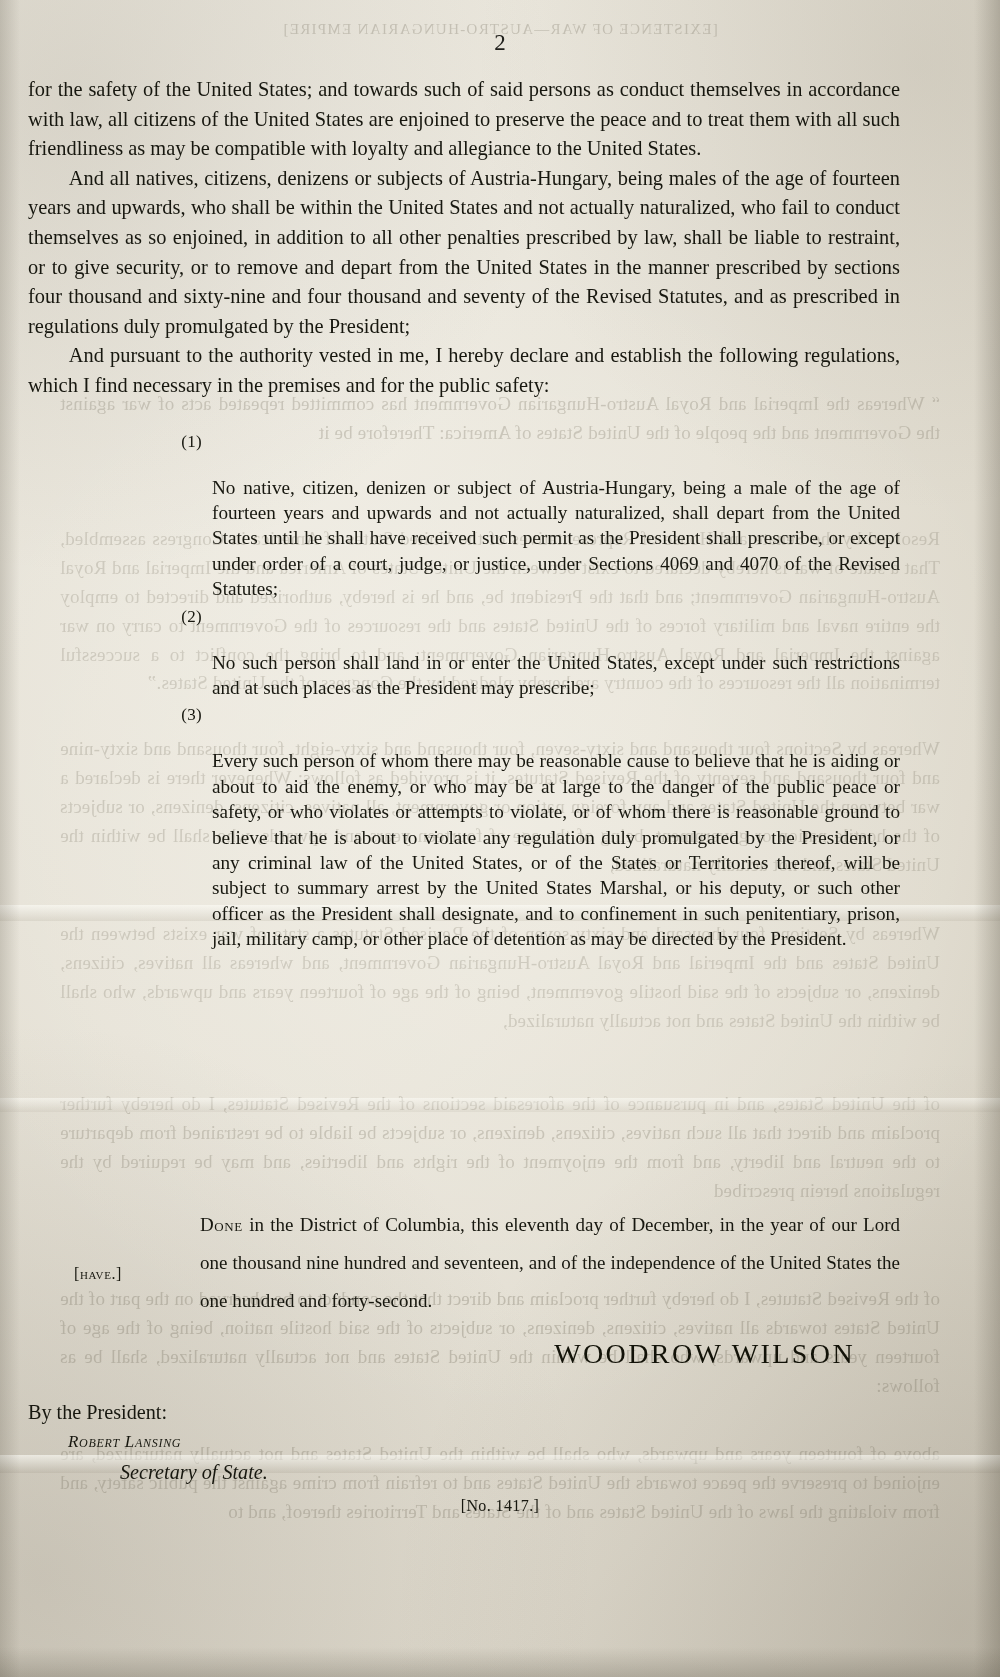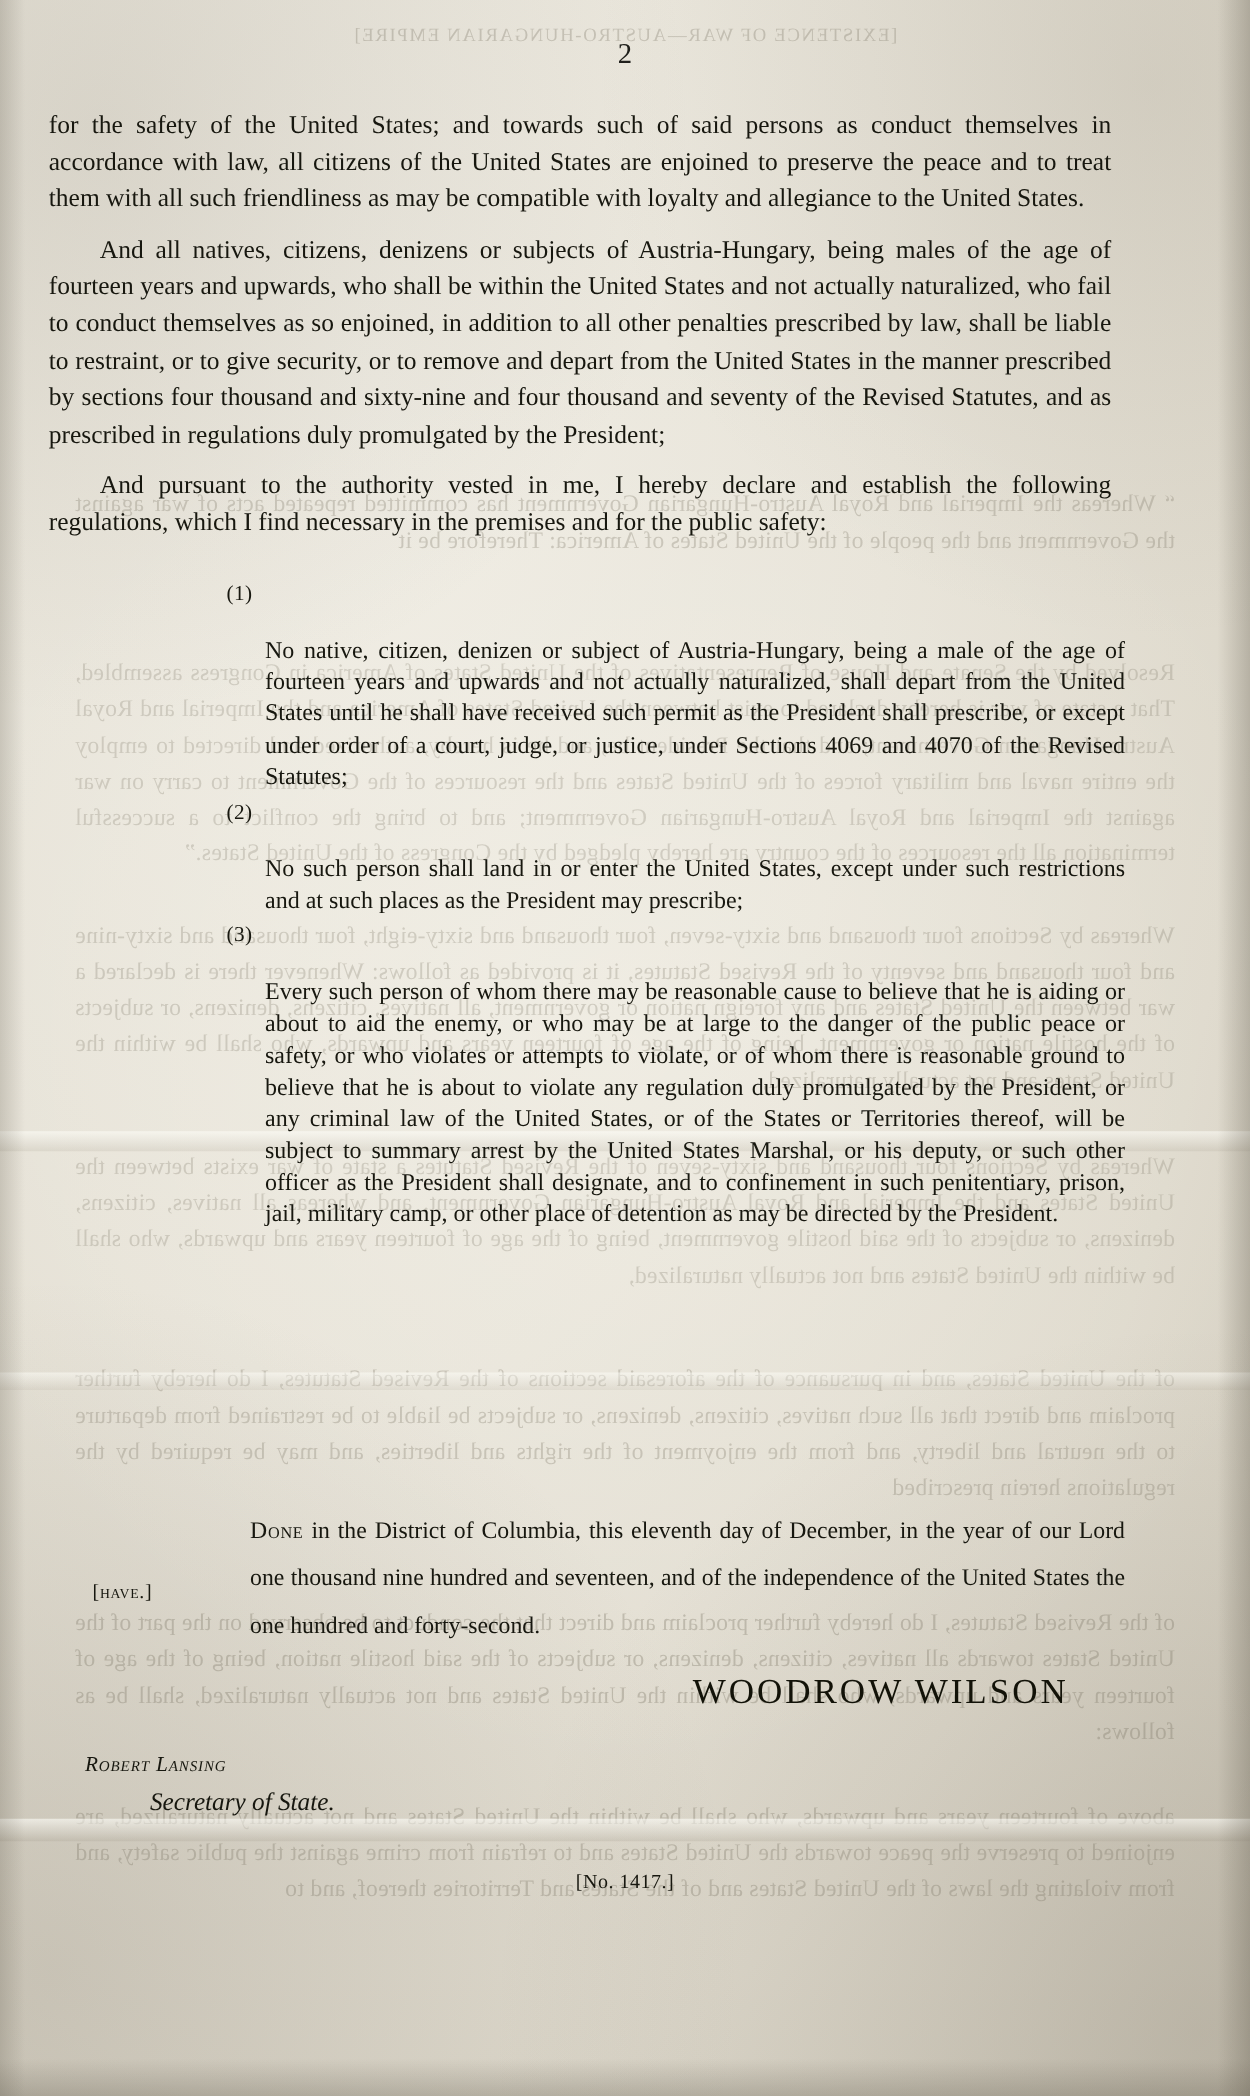--- a/index.html
+++ b/index.html
@@ -73,21 +73,21 @@
 
   #body-text {
     position:absolute;
     top:75px; left:28px; width:872px;
     font-size:20.4px;
     line-height:29.6px;
     color:#17170f;
     text-align:justify;
     text-justify:inter-word;
   }
-  #body-text p { margin:11px; }
+  #body-text p { margin:0; }
   p.indent { text-indent:2.0em; }
 
   
   #reg-list {
     margin-top:26px;
     margin-bottom:24px;
     font-size:19.2px;
     line-height:25.4px;
   }
   .reg-item { display:flex; align-items:flex-start; margin:0 0 0 0; }
@@ -206,20 +206,21 @@
 
     </div>
 
     <div id="done-block"><span class="smallcaps">Done</span><span> in the District of Columbia, this eleventh day of December, in the year of our Lord one thousand nine hundred and seventeen, and of the independence of the United States the one hundred and forty-second.</span></div>
 
     <div id="seal-mark"><span>[</span><span class="sc">have.</span><span>]</span></div>
 
     <div id="signature">WOODROW WILSON</div>
 
     <div id="countersign">
+      <div class="line1">By the President:</div>
       <div class="line2">Robert Lansing</div>
       <div class="line3">Secretary of State.</div>
     </div>
 
     <div id="footer-no">[No. 1417.]</div>
 
   </div>
 
   <div id="edge-dark-left"></div>
   <div id="edge-dark-right"></div>

